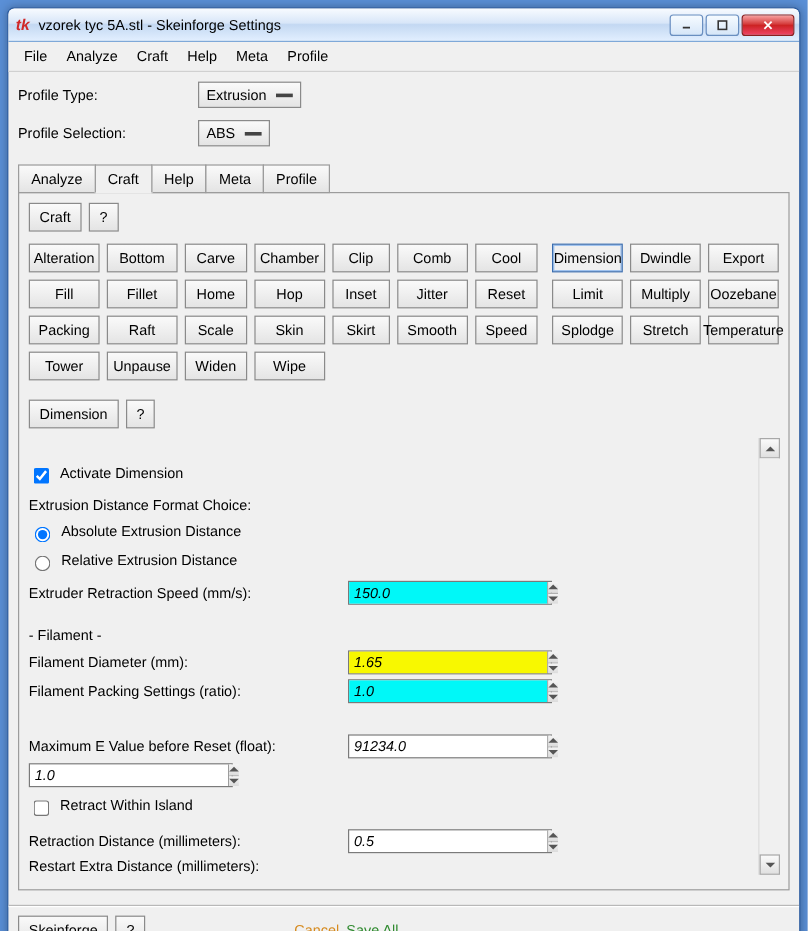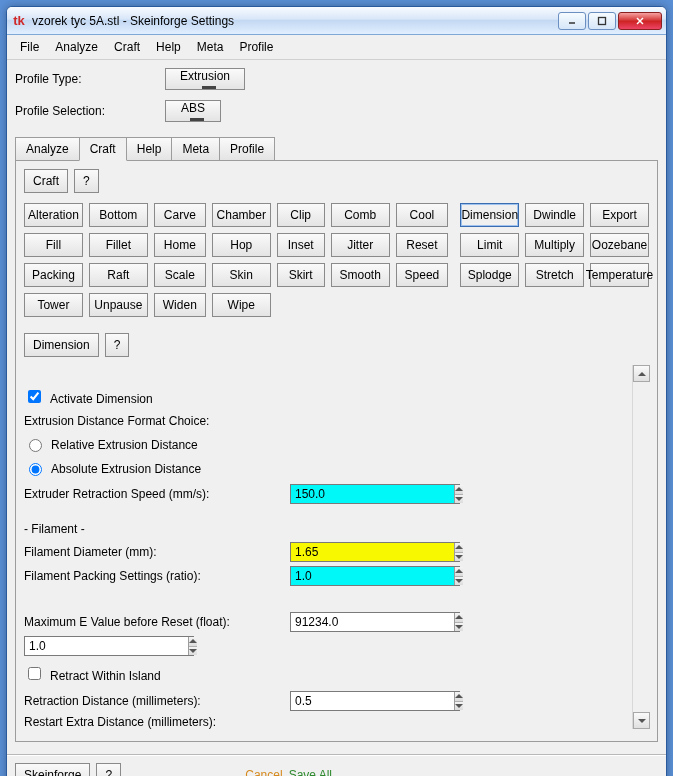--- a/index.html
+++ b/index.html
@@ -1,52 +1,52 @@
 <!DOCTYPE html>
 <html><head>
 <meta charset="utf-8">
 <style>
 * { box-sizing: border-box; font-family: "Segoe UI", Tahoma, sans-serif; font-size: 12px; }
 body { margin: 0; background: #5a8fd6; padding: 6px; }
 .window { width: 661px; background: #f0f0f0; border: 1px solid #2a5a9e; border-radius: 6px 6px 0 0; overflow: hidden; box-shadow: 0 0 8px rgba(0,0,0,.3); }
 .titlebar { height: 28px; background: linear-gradient(#f8fbff,#d8e6f8 45%,#c3d8f2 50%,#e2efff); display: flex; align-items: center; padding: 0 4px; border-bottom: 1px solid #7ea8d8; }
-.titlebar .ico { width: 16px; height: 16px; margin-right: 5px; display:flex;align-items:center;justify-content:center;color:#d02828;font-weight:bold;font-size:13px;}
+.titlebar .ico { width: 16px; height: 16px; margin-right: 5px; display:flex;align-items:center;justify-content:center;color:#d02828;font-weight:bold;font-style:italic;font-size:13px;}
 .titlebar .title { flex:1; color:#000; }
 .winbtns { display:flex; gap:0; }
 .winbtn { width:28px; height:18px; border:1px solid #6a8fc0; border-radius:3px; margin-left:2px; background:linear-gradient(#f6fbff,#d6e6f8); display:flex;align-items:center;justify-content:center; }
 .winbtn.close { width:44px; background:linear-gradient(#f7a0a0,#d43a3a 45%,#c22 50%,#e46); border-color:#8a2020; color:#fff; }
 .winbtn svg { width:10px;height:10px; }
 .menubar { background:#f0f0f0; padding:3px 6px; border-bottom:1px solid #d0d0d0; display:flex; gap:2px; }
 .menubar span { padding:2px 7px; cursor:default; }
 .content { padding:8px 8px 0 8px; }
 .row { display:flex; align-items:center; margin-bottom:10px; }
 .row .lab { width:150px; }
-.selbtn { height:22px; min-width:80px; background:linear-gradient(#fafafa,#e4e4e4); border:1px solid #8a8a8a; display:inline-flex;align-items:center;justify-content:space-between; padding:0 6px;flex-direction:column; }
+.selbtn { height:22px; min-width:80px; background:linear-gradient(#fafafa,#e4e4e4); border:1px solid #8a8a8a; display:inline-flex;align-items:center;justify-content:space-between; padding:0 6px; }
 .selbtn .mark { width:14px;height:3px;background:#444;margin-left:8px; }
 .tabs { display:flex; margin-top:14px; }
 .tab { padding:4px 10px; border:1px solid #9c9c9c; background:linear-gradient(#fafafa,#e4e4e4); margin-right:-1px; position:relative; top:1px; }
 .tab.active { background:#f0f0f0; border-bottom:1px solid #f0f0f0; z-index:2; }
 .tabpanel { border:1px solid #9c9c9c; padding:8px; }
 .btnrow { display:flex; gap:6px; margin-bottom:8px; }
 .grid { display:grid; grid-template-columns: repeat(11, auto); gap:6px 6px; margin-top:10px; }
 .btn { height:24px; padding:0 8px; background:linear-gradient(#fafafa,#e4e4e4); border:1px solid #8a8a8a; display:inline-flex;align-items:center;justify-content:center; white-space:nowrap; }
 .btn.sel { border:1px solid #3a6db0; background:#f0f0f0; box-shadow:inset 0 0 0 1px #9fc2ee; }
 .grid .btn { min-width:48px; }
 .section { margin-top:10px; padding-top:6px; position:relative; }
 .scrollpane { position:relative; padding-right:24px; }
 .vscroll { position:absolute; right:0; top:0; width:17px; height:100%; background:#f0f0f0; border-left:1px solid #d8d8d8; }
 .vscroll .arrow { width:17px;height:17px;background:linear-gradient(#fafafa,#e0e0e0);border:1px solid #a8a8a8;display:flex;align-items:center;justify-content:center; }
 .vscroll .track { position:absolute; top:17px; bottom:17px; left:0; right:0; background:#f0f0f0; }
 .vscroll .ab { position:absolute; bottom:0; }
-.chk { display:flex; align-items:flex-end; gap:6px; margin:8px 0; }
+.chk { display:flex; align-items:flex-start; gap:6px; margin:8px 0; }
 .chk input { width:13px;height:13px; }
 .frow { display:flex; align-items:center; margin:4px 0; }
 .frow .flab { width:266px; }
 .spin { display:flex; width:170px; height:20px; border:1px solid #7a7a7a; background:#fff; }
-.spin input { flex:1; border:none; padding:0 4px; outline:none; background:transparent; }
+.spin input { flex:1; border:none; padding:0 4px; outline:none; background:transparent;font-style:italic; }
 .spin .sbtns { width:16px; display:flex; flex-direction:column; border-left:1px solid #9c9c9c; }
 .spin .sb { flex:1; background:linear-gradient(#f4f4f4,#dcdcdc); display:flex;align-items:center;justify-content:center; }
 .spin .sb:first-child { border-bottom:1px solid #b0b0b0; }
 .spin.cyan input { background:#00f8f8; }
 .spin.yellow input { background:#f8f800; }
 .hr { height:1px; background:#b8b8b8; margin:12px -8px 0 -8px; box-shadow:0 1px 0 #fff; }
 .footer { padding:8px; display:flex; align-items:center; gap:6px; }
 .footer .spacer { flex:1; }
 .link { color:#d68a1e; text-decoration:underline; cursor:pointer; }
 .link.green { color:#2e8a2e; }
@@ -173,26 +173,26 @@
         </div>
 
         <div class="scrollpane">
           <div style="height:14px"></div>
           <label class="chk">
             <input type="checkbox" checked="" style="">
             <span>Activate Dimension</span>
           </label>
           <div style="margin:6px 0">Extrusion Distance Format Choice:</div>
           <label class="chk">
+            <input type="radio" name="fmt" checked="" style="">
+            <span>Absolute Extrusion Distance</span>
+          </label>
+          <label class="chk">
             <input type="radio" name="fmt" style="">
             <span>Relative Extrusion Distance</span>
-          </label>
-          <label class="chk">
-            <input type="radio" name="fmt" checked="" style="">
-            <span>Absolute Extrusion Distance</span>
           </label>
 
           <div class="frow">
             <span class="flab">Extruder Retraction Speed (mm/s):</span>
             <div class="spin cyan">
                 <input value="150.0" style="">
                 <div class="sbtns">
                   <div class="sb">
                     <span class="triangle-up"></span>
                   </div>

